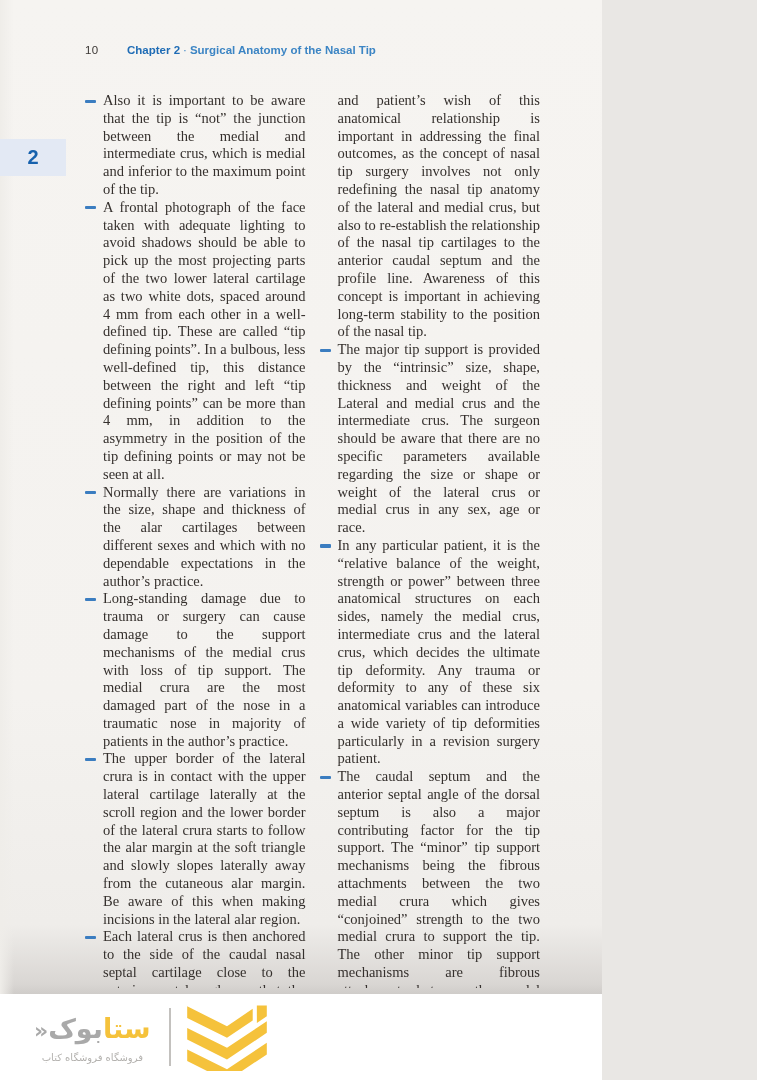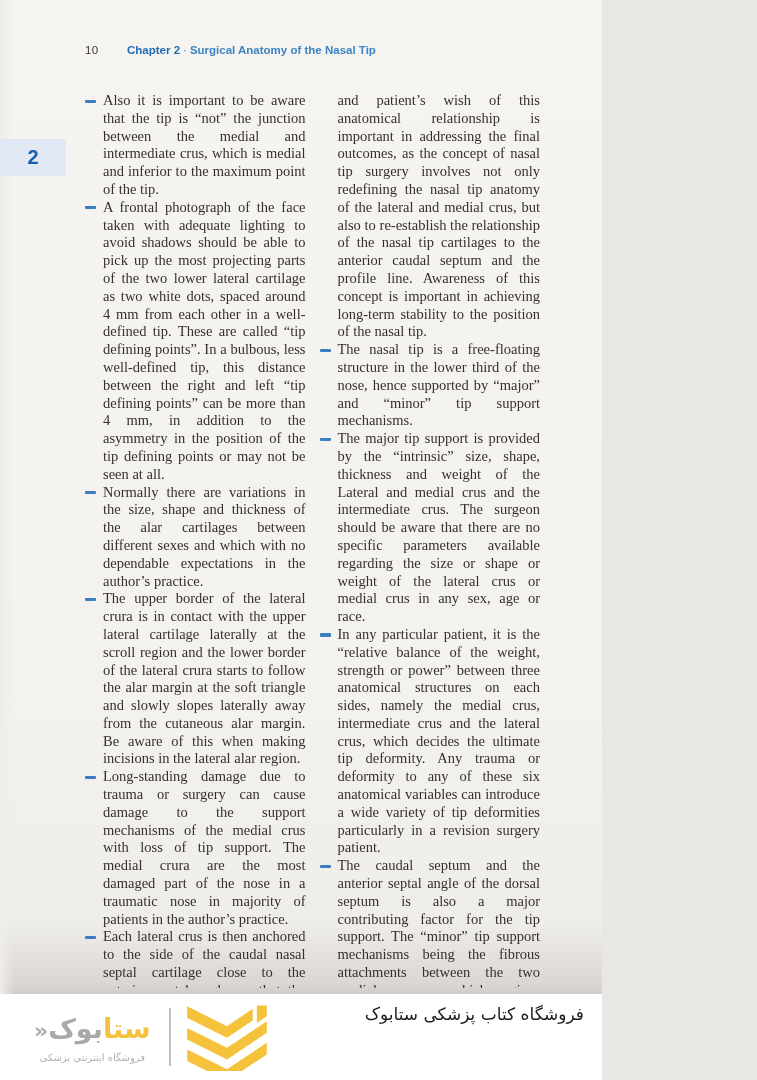--- a/index.html
+++ b/index.html
@@ -87,68 +87,63 @@
       <div class="para">
         <span class="dash"></span>
         <p class="ptext">A frontal photograph of the face taken with adequate lighting to avoid shadows should be able to pick up the most projecting parts of the two lower lateral cartilage as two white dots, spaced around 4 mm from each other in a well-defined tip. These are called “tip defining points”. In a bulbous, less well-defined tip, this distance between the right and left “tip defining points” can be more than 4 mm, in addition to the asymmetry in the position of the tip defining points or may not be seen at all.</p>
       </div>
       <div class="para">
         <span class="dash"></span>
         <p class="ptext">Normally there are variations in the size, shape and thickness of the alar cartilages between different sexes and which with no dependable expectations in the author’s practice.</p>
       </div>
       <div class="para">
         <span class="dash"></span>
-        <p class="ptext">The upper border of the lateral crura is in contact with the upper lateral cartilage laterally at the scroll region and the lower border of the lateral crura starts to follow the alar margin at the soft triangle and slowly slopes laterally away from the cutaneous alar margin. Be aware of this when making incisions in the lateral alar region.</p>
+        <p class="ptext">Long-standing damage due to trauma or surgery can cause damage to the support mechanisms of the medial crus with loss of tip support. The medial crura are the most damaged part of the nose in a traumatic nose in majority of patients in the author’s practice.</p>
       </div>
       <div class="para">
         <span class="dash"></span>
-        <p class="ptext">Long-standing damage due to trauma or surgery can cause damage to the support mechanisms of the medial crus with loss of tip support. The medial crura are the most damaged part of the nose in a traumatic nose in majority of patients in the author’s practice.</p>
+        <p class="ptext">The upper border of the lateral crura is in contact with the upper lateral cartilage laterally at the scroll region and the lower border of the lateral crura starts to follow the alar margin at the soft triangle and slowly slopes laterally away from the cutaneous alar margin. Be aware of this when making incisions in the lateral alar region.</p>
       </div>
       <div class="para">
         <span class="dash"></span>
         <p class="ptext">Each lateral crus is then anchored to the side of the caudal nasal septal cartilage close to the anterior septal angle, so that the tip complex when viewed from the lateral view may be seen to be at, below or above the anterior septal angle based on ethnicity, age and sex. This relationship should be noted before nasal tip surgery,</p>
       </div>
     </div>
 
     <div class="col">
       <div class="para">
         <span class="dash empty"></span>
         <p class="ptext">and patient’s wish of this anatomical relationship is important in addressing the final outcomes, as the concept of nasal tip surgery involves not only redefining the nasal tip anatomy of the lateral and medial crus, but also to re-establish the relationship of the nasal tip cartilages to the anterior caudal septum and the profile line. Awareness of this concept is important in achieving long-term stability to the position of the nasal tip.</p>
-      </div>
-      <div class="para">
-        <span class="dash"></span>
-        <p class="ptext">The nasal tip is a free-floating structure in the lower third of the nose, hence supported by “major” and “minor” tip support mechanisms.</p>
       </div>
       <div class="para">
         <span class="dash"></span>
         <p class="ptext">The major tip support is provided by the “intrinsic” size, shape, thickness and weight of the Lateral and medial crus and the intermediate crus. The surgeon should be aware that there are no specific parameters available regarding the size or shape or weight of the lateral crus or medial crus in any sex, age or race.</p>
       </div>
       <div class="para">
         <span class="dash"></span>
         <p class="ptext">In any particular patient, it is the “relative balance of the weight, strength or power” between three anatomical structures on each sides, namely the medial crus, intermediate crus and the lateral crus, which decides the ultimate tip deformity. Any trauma or deformity to any of these six anatomical variables can introduce a wide variety of tip deformities particularly in a revision surgery patient.</p>
       </div>
       <div class="para">
         <span class="dash"></span>
         <p class="ptext">The caudal septum and the anterior septal angle of the dorsal septum is also a major contributing factor for the tip support. The “minor” tip support mechanisms being the fibrous attachments between the two medial crura which gives “conjoined” strength to the two medial crura to support the tip. The other minor tip support mechanisms are fibrous attachments between the caudal septum and the conjoined medial crus and the position and prominence of the anterior nasal spine and fibrous attachments at the scroll region between the upper lateral and the lower lateral cartilages.</p>
       </div>
     </div>
   </div>
 
   <div class="page-footer">
     <div class="footer-left">
       <div class="wordmark-block">
         <div class="wordmark"><span class="wm-yellow">ستا</span><span class="wm-gray">بوک</span><span class="wm-quote">«</span></div>
-        <div class="logo-tagline">فروشگاه اینترنتی پزشکی</div>
+        <div class="logo-tagline">فروشگاه فروشگاه کتاب</div>
       </div>
       <div class="footer-divider"></div>
       <svg class="emblem" width="84" height="68" viewBox="0 0 100 82">
         <polygon fill="#f5c23b" points="2,18 50,42 81,21 81,7 50,28 2,4"></polygon>
         <polygon fill="#f5c23b" points="86,3 98,3 98,16 86,24"></polygon>
         <polygon fill="#f5c23b" points="2,44 50,68 98,36 98,22 50,54 2,30"></polygon>
         <polygon fill="#f5c23b" points="2,70 50,94 98,62 98,48 50,80 2,56"></polygon>
       </svg>
     </div>
 
     <div class="footer-right">
-      <div class="store-line">فروشگاه کتاب پزشکی ستابوک</div>
     </div>
   </div>
 </div>
 
 </body></html>

